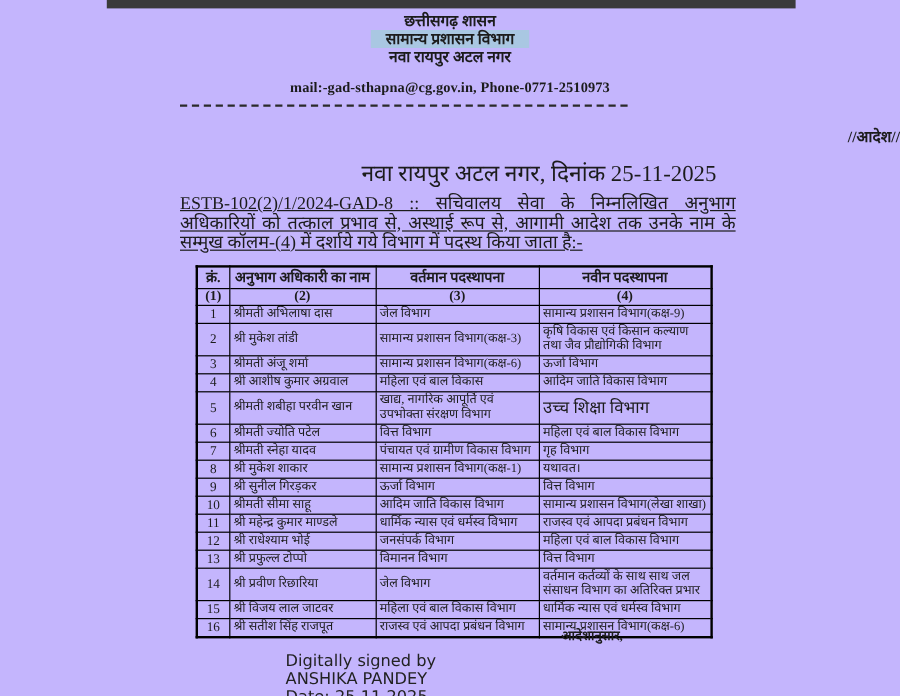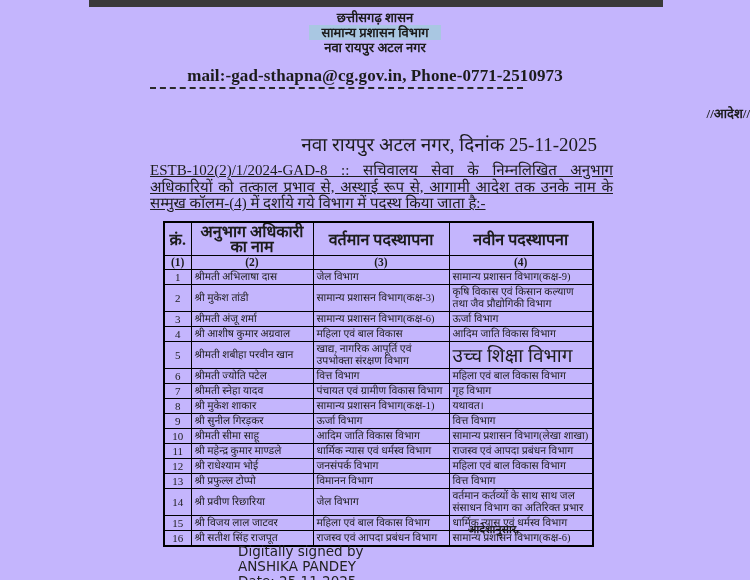--- a/index.html
+++ b/index.html
@@ -7,47 +7,47 @@
               font-family:"Liberation Serif","DejaVu Serif",serif; color:#1c1c1c; }
   .page { position:relative; width:750px; height:580px; background:#c4b5fd; }
 
   .top-bar { position:absolute; left:89px; top:0; width:574px; height:7px; }
 
   .doc-header { position:absolute; top:10px; left:0; width:750px; text-align:center;
                 font-size:13px; line-height:15px; font-weight:bold; }
   .doc-header .hl { display:inline-block; padding:0 12px; }
 
   .contact-line { position:absolute; top:66px; left:0; width:750px; text-align:center;
-                  font-size:17px; font-weight:bold; letter-spacing:0.1px; }
+                  font-size:12px; font-weight:bold; letter-spacing:0.1px; }
 
   .dashed-divider { position:absolute; top:87px; left:150px; width:373px; height:0;
                     border-top:2px dashed #2a2a2a; }
 
   .order-title { position:absolute; top:104px; left:0; width:750px; text-align:right;
                  font-size:13px; font-weight:bold; }
 
   .place-date { position:absolute; top:131px; left:300px; width:297px; text-align:right;
                 font-size:19px; }
 
   .body-para { position:absolute; top:162px; left:150px; width:463px;
                font-size:15px; line-height:16.5px; text-align:justify;text-decoration:underline; }
 
   .order-table { position:absolute; top:221px; left:163px; width:429px;
                  border-collapse:collapse; table-layout:fixed; }
   .order-table th, .order-table td { border:1px solid #000; vertical-align:middle;
                  overflow:hidden; }
   .order-table { border:2px solid #000; }
-  .order-table th { font-size:16px; font-weight:bold; text-align:center; padding:1px 2px;
+  .order-table th { font-size:12px; font-weight:bold; text-align:center; padding:1px 2px;
                     line-height:15px; }
   .order-table .subhead td { font-size:11.5px; font-weight:bold; text-align:center;
                     padding:0 2px; line-height:13px; }
   .order-table tbody td { font-size:10.5px; line-height:12px; padding:1px 3px;
                     text-align:left; }
   .order-table tbody td.c { text-align:center; font-size:11px; }
-  .order-table tbody td.big { font-size:19px; line-height:15px; }
+  .order-table tbody td.big { font-size:14px; line-height:15px; }
   .col-sno { width:27px; } .col-name { width:122px; }
   .col-cur { width:136px; } .col-new { width:144px; }
 
   .closing { position:absolute; top:521px; left:468px; font-size:11px; font-weight:bold; }
 
   .signature { position:absolute; top:544px; left:238px;
                font-family:"DejaVu Sans","Liberation Sans",sans-serif;
                font-size:13.5px; line-height:15px; color:#222; }
 </style>
 </head>

